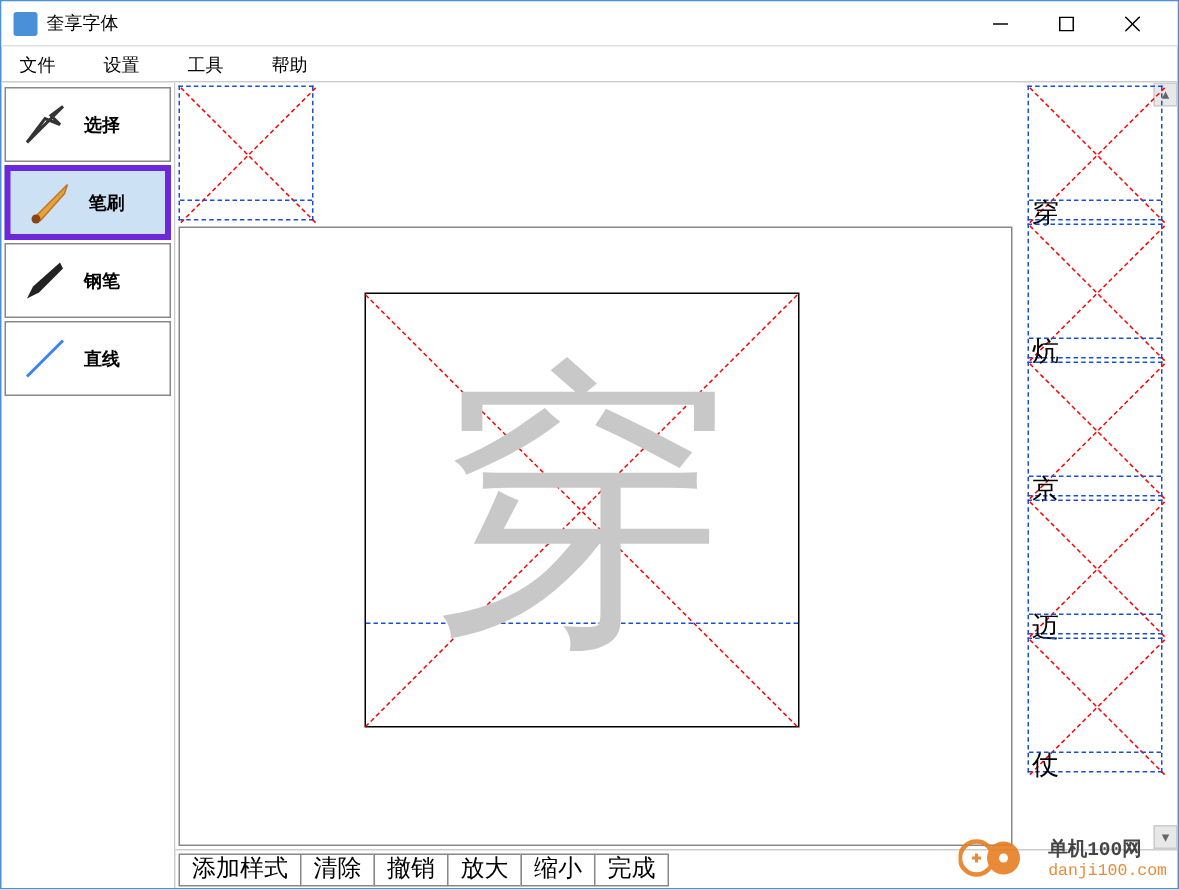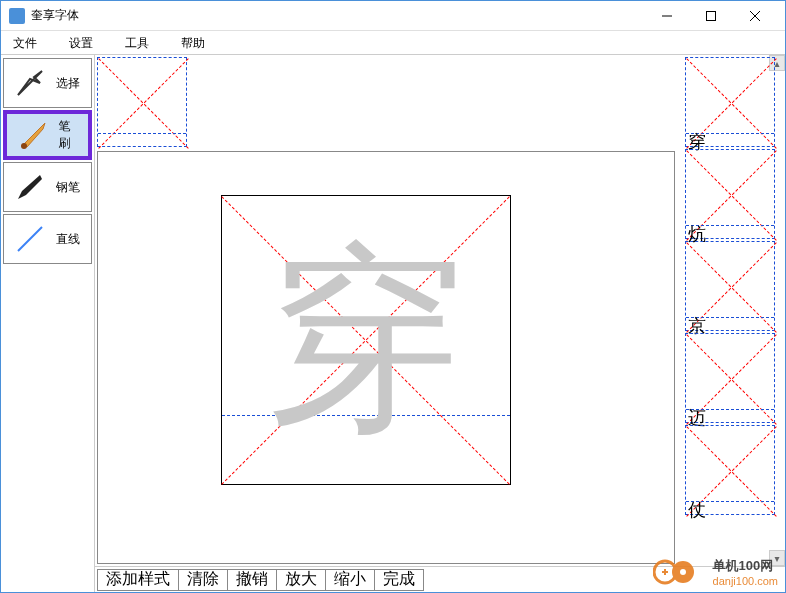--- a/index.html
+++ b/index.html
@@ -6,21 +6,21 @@
 body { font-family: "Microsoft YaHei", SimSun, sans-serif; font-size: 12px; background: #fff; }
 .window { width: 786px; height: 593px; border: 1px solid #4a90d9; display: flex; flex-direction: column; background: #fff; }
 .titlebar { height: 30px; background: #fff; display: flex; align-items: center; padding: 12px 8px; border-bottom: 1px solid #e0e0e0; }
 .title-icon { width: 16px; height: 16px; background: #4a90d9; border-radius: 2px; margin-right: 6px; }
 .title-text { flex: 1; }
 .win-controls { display: flex; }
 .win-btn { width: 44px; height: 28px; display: flex; align-items: center; justify-content: center; cursor: pointer; }
 .menubar { height: 24px; display: flex; align-items: flex-end; padding: 0 4px; gap: 16px; border-bottom: 1px solid #ccc; }
 .menu-item { padding: 2px 8px; cursor: pointer; }
 .content { flex: 1; display: flex; overflow: hidden; }
-.toolbox { width: 94px; display: flex; flex-direction: column; padding: 2px; border-right: 1px solid #ccc; overflow-y: auto; }
+.toolbox { width: 116px; display: flex; flex-direction: column; padding: 2px; border-right: 1px solid #ccc; overflow-y: auto; font-weight: bold; }
 .tool { height: 50px; border: 1px solid #888; margin: 1px 0; display: flex; align-items: center; padding: 0 6px; cursor: pointer; background: #fff; }
 .tool.active { background: #cde1f5; border: 4px solid #6d28d9; }
 .tool-icon { width: 40px; height: 40px; display: flex; align-items: center; justify-content: center; margin-right: 6px; }
 .workspace { flex: 1; display: flex; flex-direction: column; }
 .canvas-wrap { flex: 1; display: flex; }
 .canvas-area { flex: 1; position: relative; background: #fff; }
 .small-grid { position: absolute; width: 90px; height: 90px; border: 1px dashed #1a4ed6; background: #fff; }
 .small-grid .diag1 { position: absolute; width: 127px; height: 0; border-top: 1px dashed red; top: 45px; left: -18px; transform: rotate(45deg); }
 .small-grid .diag2 { position: absolute; width: 127px; height: 0; border-top: 1px dashed red; top: 45px; left: -18px; transform: rotate(-45deg); }
 .small-grid .hb { position: absolute; width: 100%; border-top: 1px dashed #1a4ed6; bottom: 12px; }
@@ -31,21 +31,21 @@
 .main-cell .hb { position: absolute; width: 100%; border-top: 1px dashed #1a4ed6; top: 76%; }
 .main-cell .bigchar { position: absolute; width: 100%; text-align: center; font-size: 200px; line-height: 290px; color: #c8c8c8; font-family: SimSun; }
 .side-list { width: 108px; display: flex; flex-direction: column; overflow-y: auto; }
 .side-cell { width: 90px; height: 90px; border: 1px dashed #1a4ed6; position: relative; margin: 1px 8px; flex-shrink: 0; }
 .side-cell .d1 { position: absolute; width: 127px; height: 0; border-top: 1px dashed red; top: 45px; left: -18px; transform: rotate(45deg); }
 .side-cell .d2 { position: absolute; width: 127px; height: 0; border-top: 1px dashed red; top: 45px; left: -18px; transform: rotate(-45deg); }
 .side-cell .hb { position: absolute; width: 100%; border-top: 1px dashed #1a4ed6; bottom: 12px; }
 .side-cell .sc { position: absolute; bottom: -8px; left: 2px; font-size: 18px; color: #000; font-family: SimSun; }
 .bottom-bar { height: 26px; display: flex; align-items: center; padding: 2px; gap: 0; border-top: 1px solid #ccc; }
 .bbtn { height: 22px; padding: 0 8px; border: 1px solid #888; background: #fff; cursor: pointer; display: flex; align-items: center; font-size: 16px; margin-right: -1px; }
-.watermark { position: absolute; right: 8px; bottom: 6px; display: flex; align-items: center; gap: 16px; opacity: 0.9; }
+.watermark { position: absolute; right: 8px; bottom: 6px; display: flex; align-items: center; gap: 16px; opacity: 0.9; font-family: Liberation Mono, monospace; }
 .watermark svg { flex-shrink: 0; }
 .wm-text { font-size: 13px; color: #333; font-weight: bold; }
 .wm-sub { font-size: 11px; color: #e67e22; }
 .sb-arrow { position: absolute; right: 0; width: 16px; height: 16px; background: #e8e8e8; border: 1px solid #ccc; display: flex; align-items: center; justify-content: center; color: #666; font-size: 10px; }
 </style>
 </head>
 <body>
 
 <div class="window">
   <div class="titlebar">

